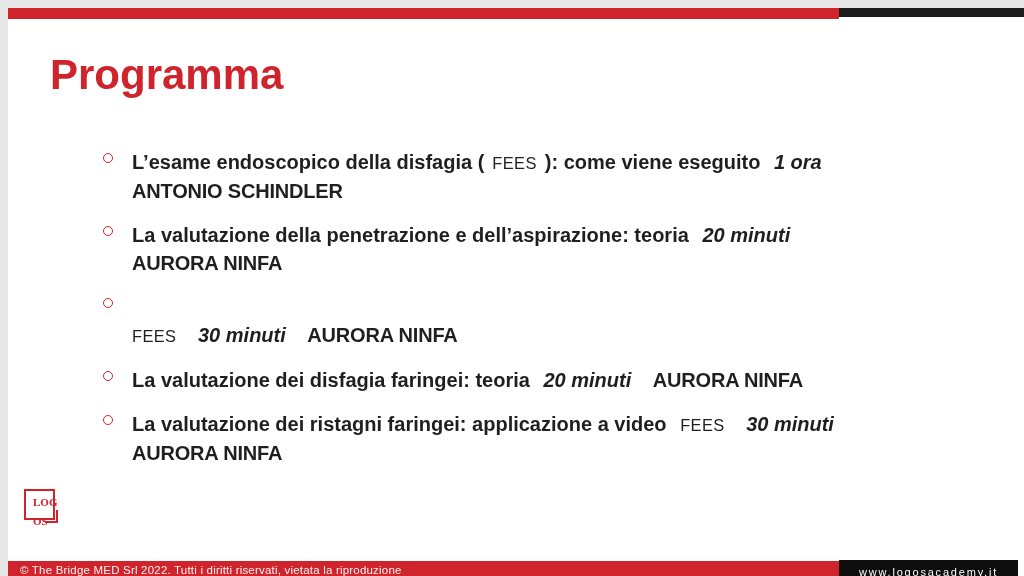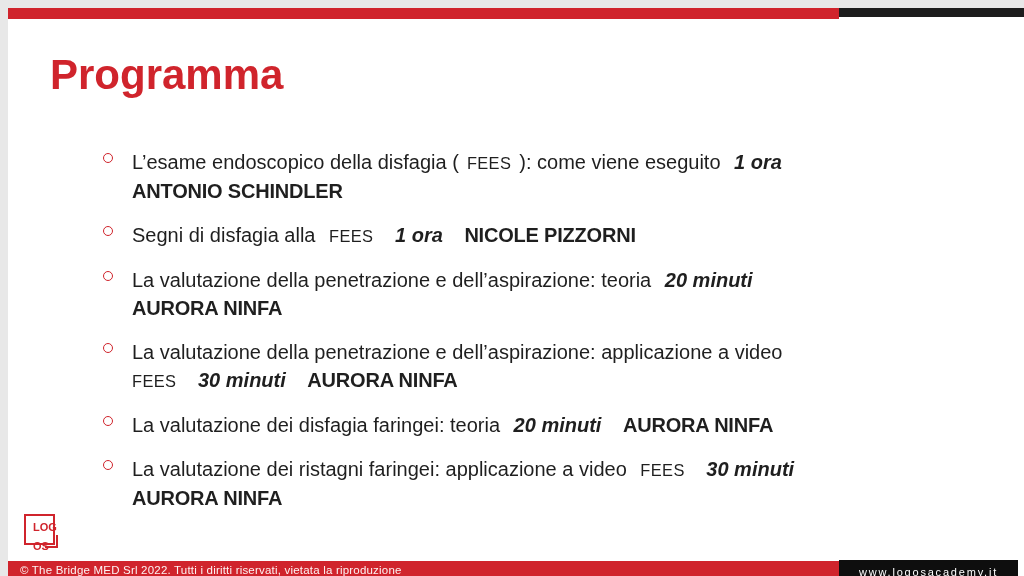--- a/index.html
+++ b/index.html
@@ -43,30 +43,31 @@
     font-size:20px;line-height:28px;
     margin-bottom:8px;
   }
   .bullet{
     position:absolute;left:1px;top:9px;
     width:9px;height:9px;
     border:1.6px solid var(--accent);
     border-radius:50%;
     display:inline-block;
   }
-  .seg-n{font-weight:400;}
+  .seg-n{font-weight:700;}
   .seg-i{font-style:italic;font-weight:700;}
   .seg-b{font-weight:700;letter-spacing:-0.2px;}
   .seg-f{font-size:0.82em;letter-spacing:0.4px;}
   
   .logo{
-    position:absolute;left:16px;top:506px;width:31px;height:31px;
+    position:absolute;left:16px;top:481px;width:31px;height:31px;
     border:2px solid var(--accent);
     padding:2px 0 0 3px;
     line-height:11px;
+    font-family:Liberation Serif, serif;
   }
   .logo:after{
     content:"";
     position:absolute;right:-5px;bottom:-5px;
     width:11px;height:11px;
     border-right:2px solid var(--accent);
     border-bottom:2px solid var(--accent);
   }
   .logo .logo-line{
     display:block;
@@ -97,23 +98,22 @@
 
 <div class="slide">
 
   <div class="topbar-red"></div>
   <div class="topbar-black"></div>
 
   <h1 class="title">Programma</h1>
 
   <ul class="list" id="program-list">
       <li><span class="bullet"></span><span class="seg-n">L’esame endoscopico della disfagia (</span><span class="seg-f">FEES</span><span class="seg-n">): come viene eseguito </span><span class="seg-i">1 ora</span><br><span class="seg-b">ANTONIO SCHINDLER</span></li>
-      <li><span class="bullet"></span><span class="seg-n">Segni di disfagia alla </span><span class="seg-f">FEES</span><span class="seg-n"> </span><span class="seg-i">1 ora</span><span class="seg-n"> </span><span class="seg-b">NICOLE PIZZORNI</span></li>
       <li><span class="bullet"></span><span class="seg-n">La valutazione della penetrazione e dell’aspirazione: teoria </span><span class="seg-i">20 minuti</span><br><span class="seg-b">AURORA NINFA</span></li>
-      <li><span class="bullet"></span><span class="seg-n">La valutazione della penetrazione e dell’aspirazione: applicazione a video</span><br><span class="seg-f">FEES</span><span class="seg-n"> </span><span class="seg-i">30 minuti</span><span class="seg-n"> </span><span class="seg-b">AURORA NINFA</span></li>
+      <li><span class="bullet"></span><br><span class="seg-f">FEES</span><span class="seg-n"> </span><span class="seg-i">30 minuti</span><span class="seg-n"> </span><span class="seg-b">AURORA NINFA</span></li>
       <li><span class="bullet"></span><span class="seg-n">La valutazione dei disfagia faringei: teoria </span><span class="seg-i">20 minuti</span><span class="seg-n"> </span><span class="seg-b">AURORA NINFA</span></li>
       <li><span class="bullet"></span><span class="seg-n">La valutazione dei ristagni faringei: applicazione a video </span><span class="seg-f">FEES</span><span class="seg-n"> </span><span class="seg-i">30 minuti</span><br><span class="seg-b">AURORA NINFA</span></li>
     </ul>
 
   <div class="logo">
     <span class="logo-line">LOG</span>
     <span class="logo-line">OS</span>
   </div>
 
   <div class="footer-red">

